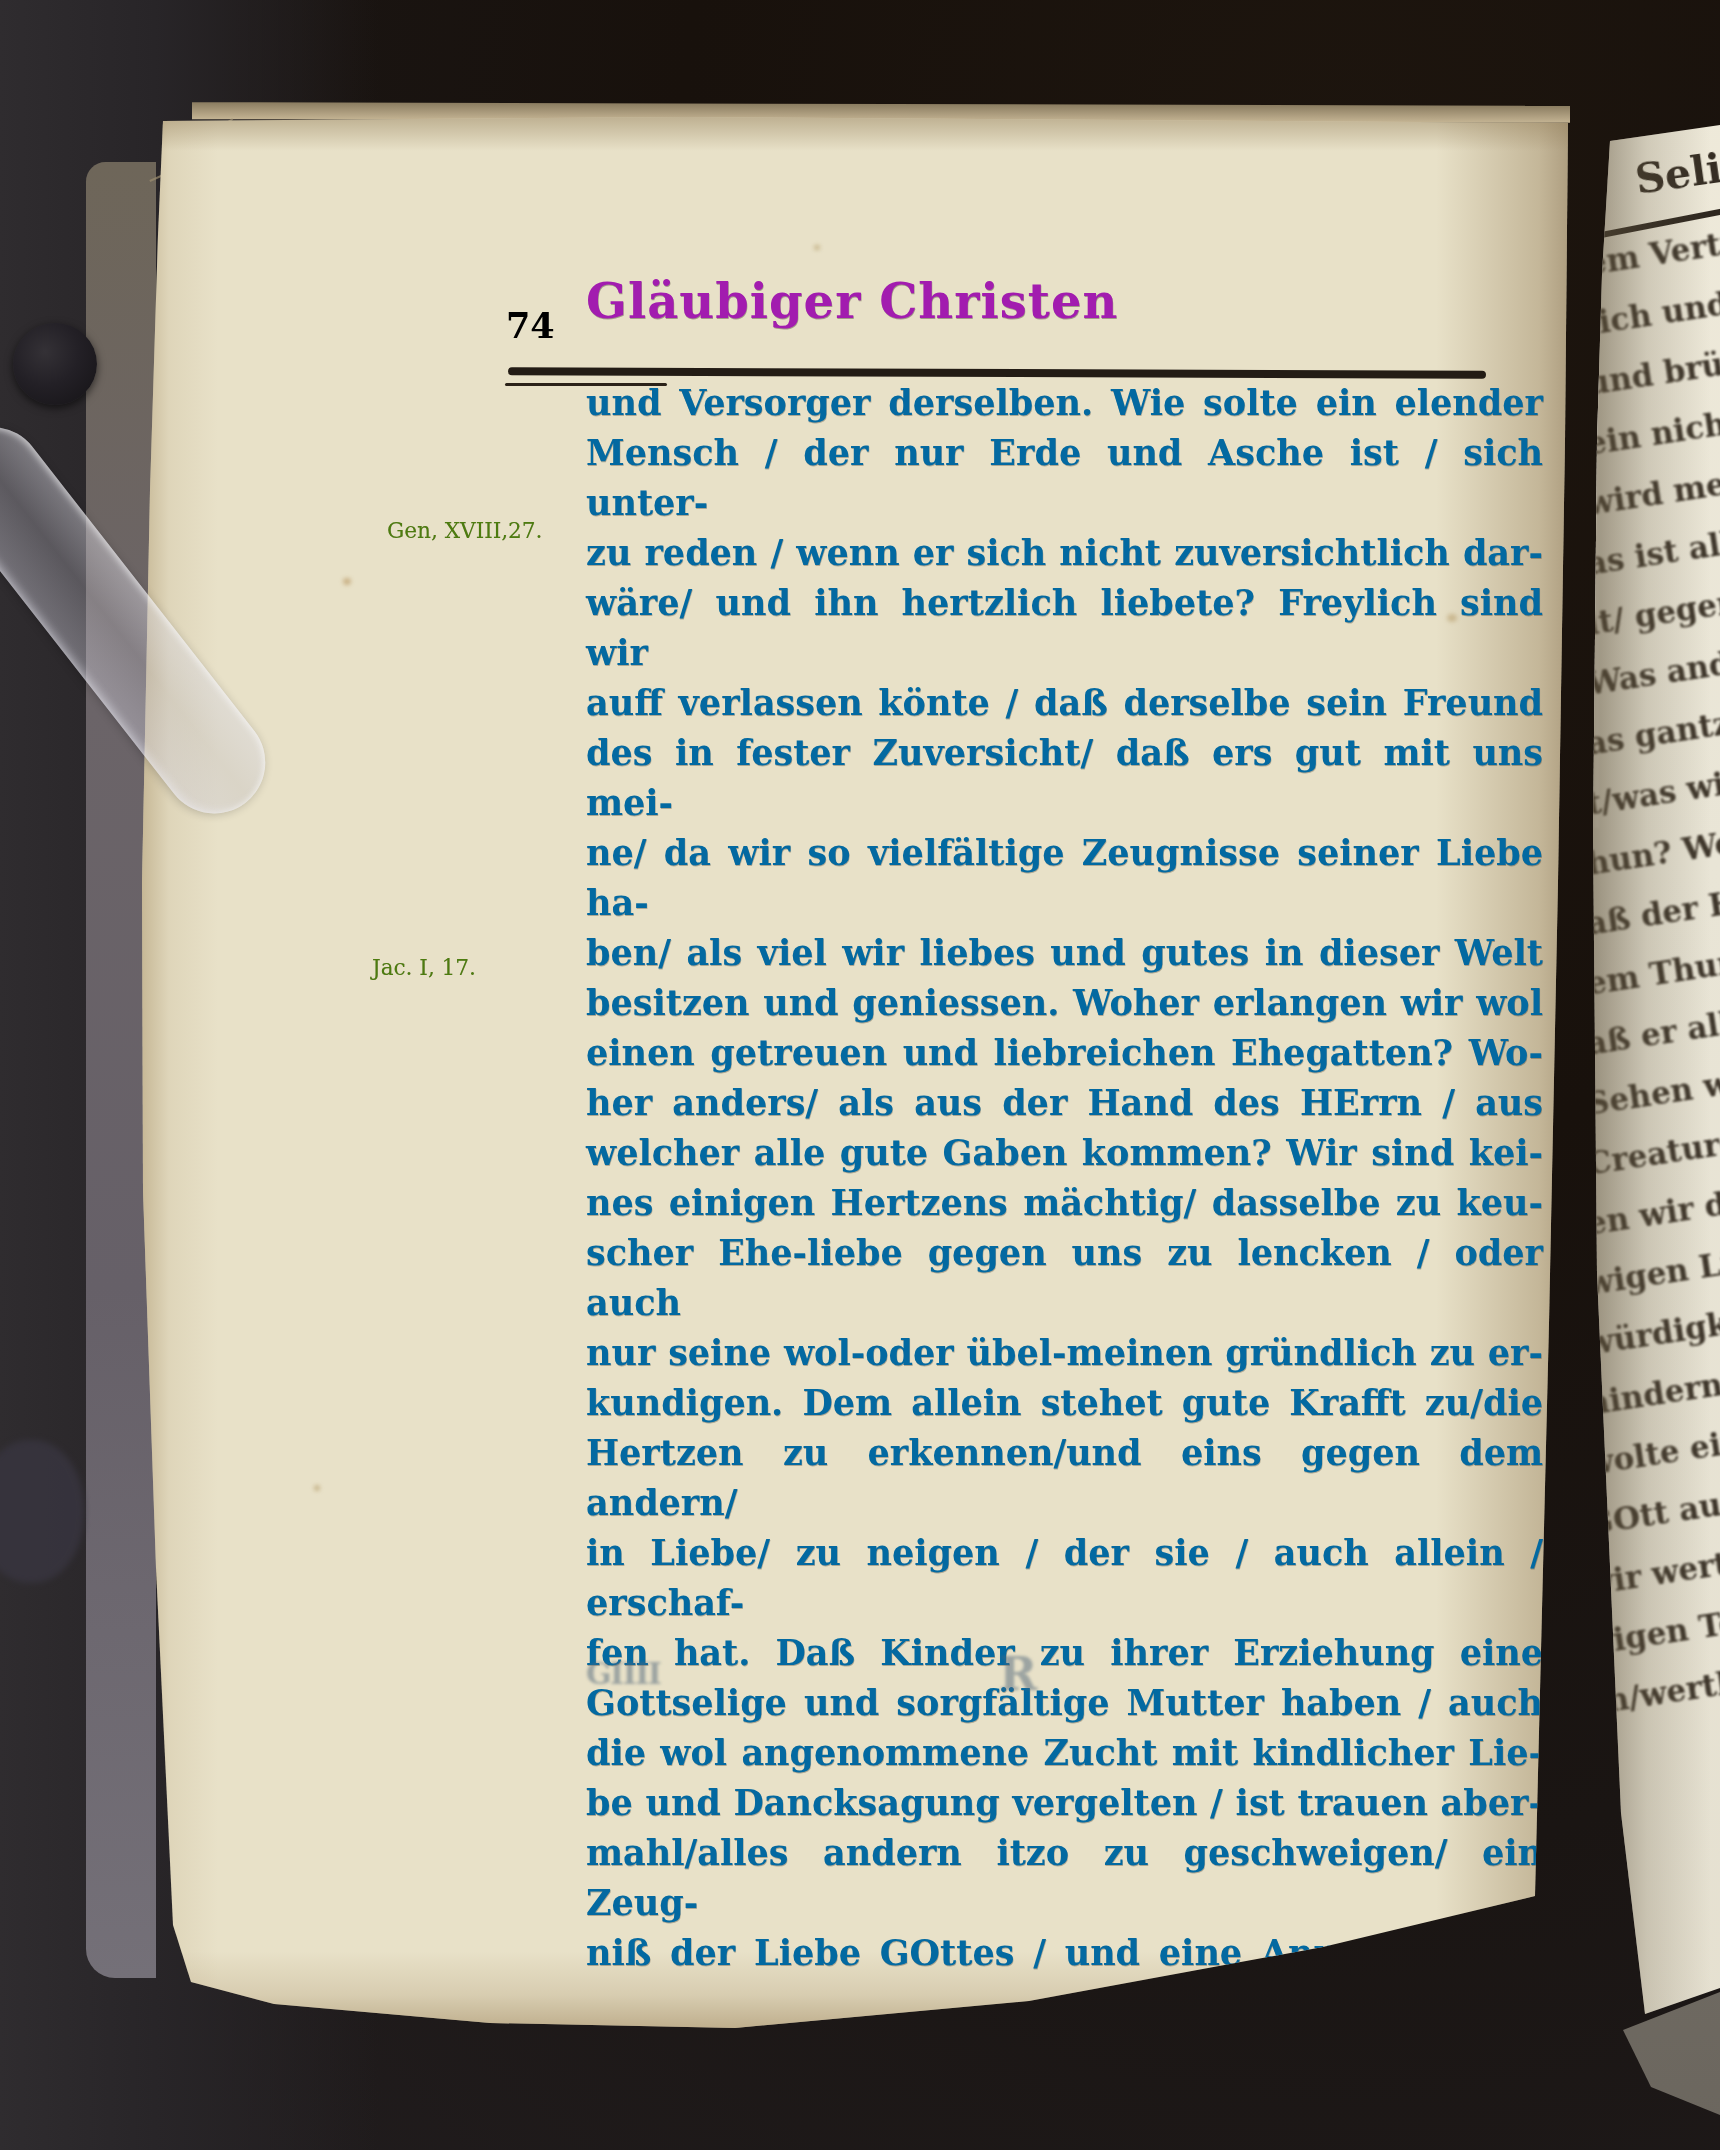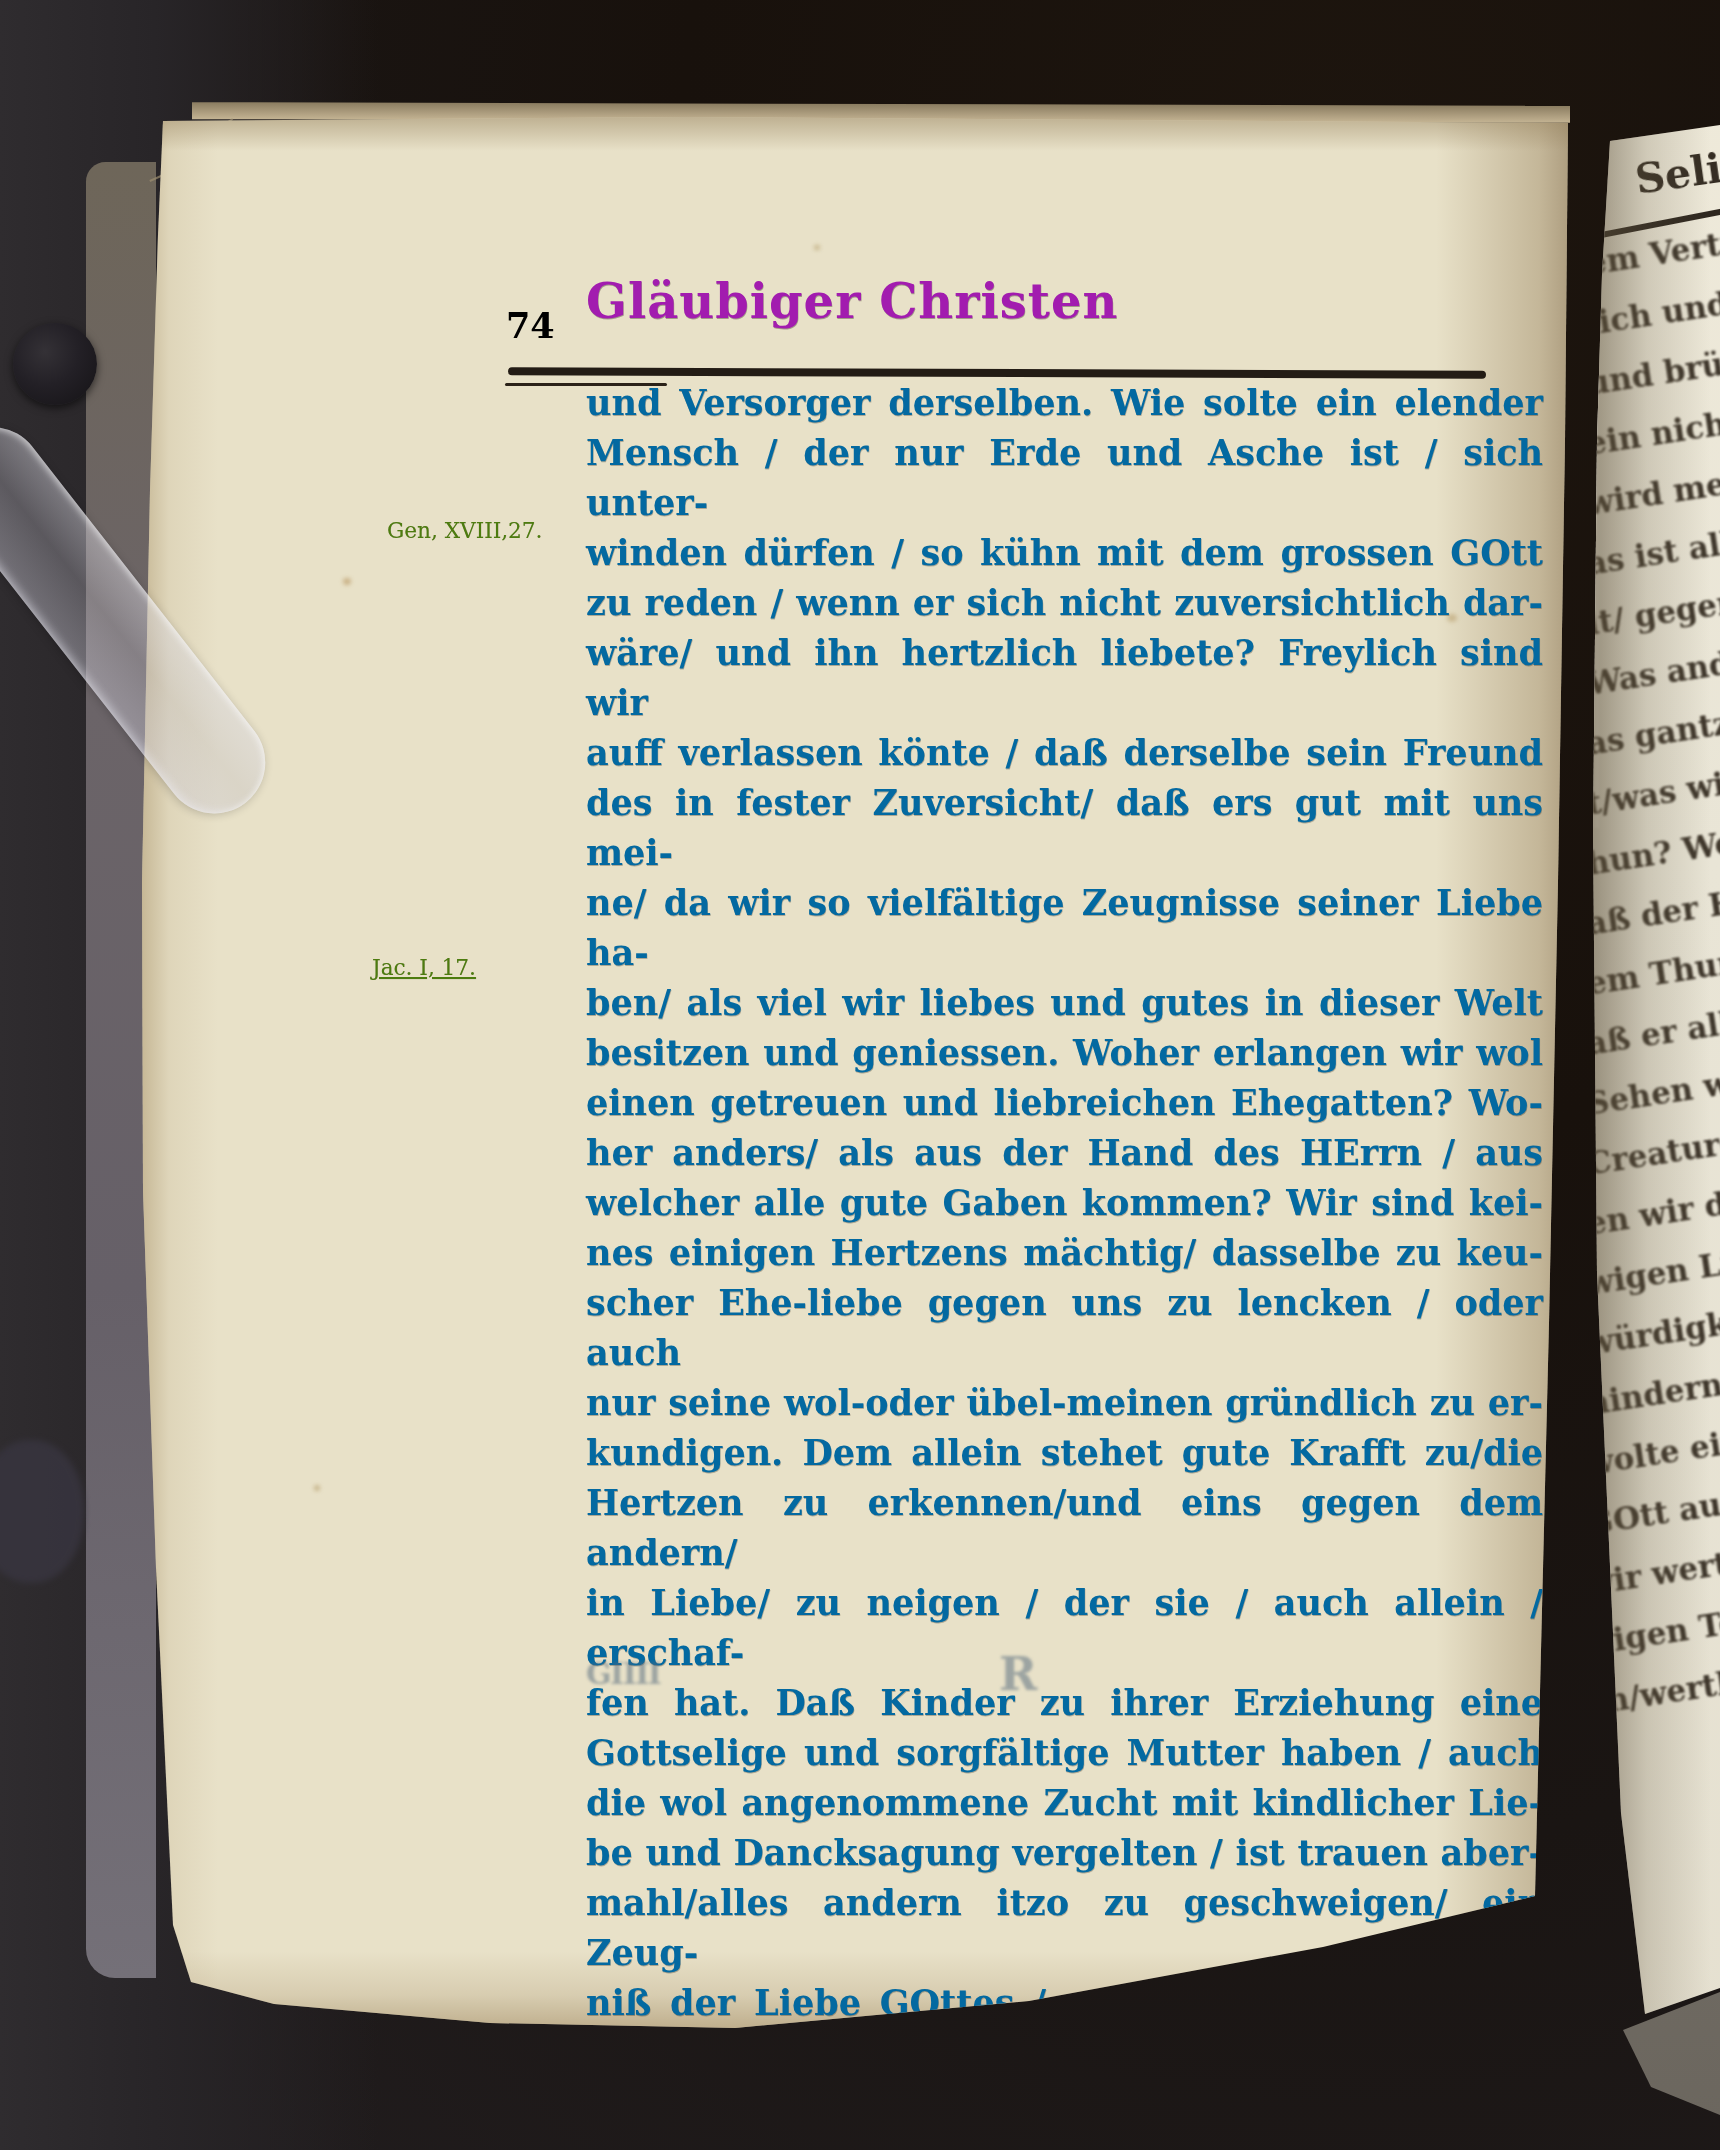--- a/index.html
+++ b/index.html
@@ -63,21 +63,21 @@
   .bodyline{
     font:700 35px/50px "DejaVu Serif",serif;color:#0369a1;
     text-align:justify;text-align-last:justify;
     text-shadow:0.5px 0.5px 0 rgba(30,20,10,.28);
   }
   #catchword-line{font:700 35px/50px "DejaVu Serif",serif;color:#272019;text-align:right;
     text-shadow:0.5px 0.5px 0 rgba(30,20,10,.28);}
   .margin-note{font:400 21.6px/1.1 "DejaVu Serif",serif;color:#4d7c0f;text-align:left;
     text-shadow:0.2px 0.2px 0 rgba(40,30,20,.3);}
   #margin-note-1{left:387px;top:519px;width:194px;}
-  #margin-note-2{left:372px;top:956px;width:176px;text-decoration:underline;}
+  #margin-note-2{left:372px;top:956px;width:176px;}
   .ghost{color:rgba(82,104,124,.5);filter:blur(1.5px);}
   #ghost-1{left:586px;top:1659px;font:700 30px/1 "DejaVu Serif",serif;letter-spacing:-1.5px;}
   #ghost-2{left:999px;top:1651px;font:700 46px/1 "DejaVu Serif",serif;}
 
   
   #right-page{
     left:0;top:0;width:1720px;height:2151px;
     background:linear-gradient(to bottom,#efeada 0%,#e9e5d6 40%,#e5e0d0 100%);
     clip-path:polygon(1610px 141px,1720px 125px,1720px 1988px,1645px 2014px,1621px 1813px,1597px 1274px,1593px 833px,1597px 441px,1602px 274px);
   }
@@ -137,21 +137,20 @@
     <div class="abs" id="running-header">Gläubiger Christen</div>
     <div class="abs" id="header-rule"></div>
     <div class="abs" id="header-rule-2"></div>
 
     <div class="abs margin-note" id="margin-note-1">Gen, XVIII,27.</div>
     <div class="abs margin-note" id="margin-note-2">Jac. I, 17.</div>
 
     <div class="abs" id="body-block">
       <div class="bodyline">und Versorger derselben. Wie solte ein elender</div>
       <div class="bodyline">Mensch / der nur Erde und Asche ist / sich unter-</div>
-      <div class="bodyline">winden dürfen / so kühn mit dem grossen GOtt</div>
       <div class="bodyline">zu reden / wenn er sich nicht zuversichtlich dar-</div>
       <div class="bodyline">wäre/ und ihn hertzlich liebete? Freylich sind wir</div>
       <div class="bodyline">auff verlassen könte / daß derselbe sein Freund</div>
       <div class="bodyline">des in fester Zuversicht/ daß ers gut mit uns mei-</div>
       <div class="bodyline">ne/ da wir so vielfältige Zeugnisse seiner Liebe ha-</div>
       <div class="bodyline">ben/ als viel wir liebes und gutes in dieser Welt</div>
       <div class="bodyline">besitzen und geniessen. Woher erlangen wir wol</div>
       <div class="bodyline">einen getreuen und liebreichen Ehegatten? Wo-</div>
       <div class="bodyline">her anders/ als aus der Hand des HErrn / aus</div>
       <div class="bodyline">welcher alle gute Gaben kommen? Wir sind kei-</div>

